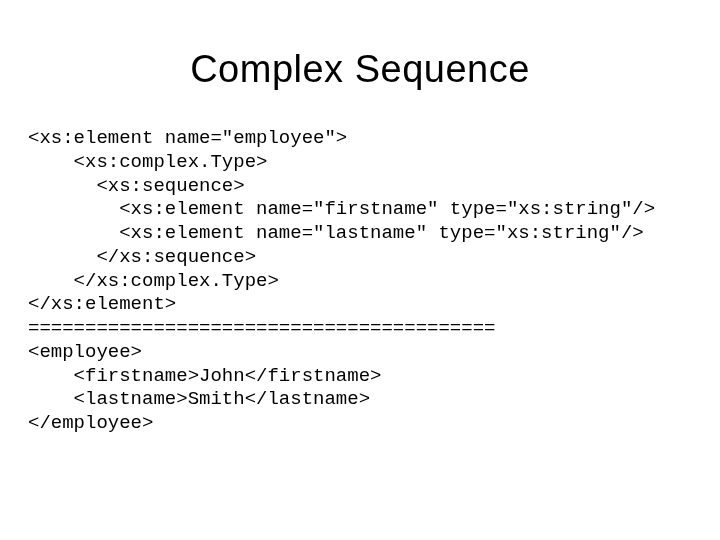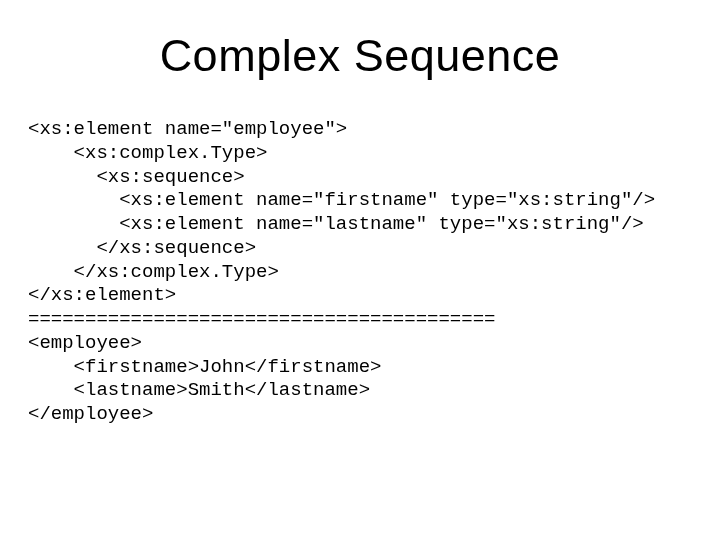--- a/index.html
+++ b/index.html
@@ -11,23 +11,23 @@
     font-family: Arial, Helvetica, sans-serif;
     color: #000000;
   }
   .slide {
     width: 720px;
     height: 540px;
     box-sizing: border-box;
     padding: 20px 28px 0 28px;
   }
   .title {
-    font-size: 45px;
+    font-size: 38px;
     text-align: center;
-    margin: 10px 0 36px 0;
+    margin: 28px 0 36px 0;
     font-weight: normal;
     letter-spacing: 0.5px;
   }
   .code {
     font-family: "Courier New", Courier, monospace;
     font-size: 19px;
     line-height: 1.25;
     white-space: pre;
   }
 </style>

